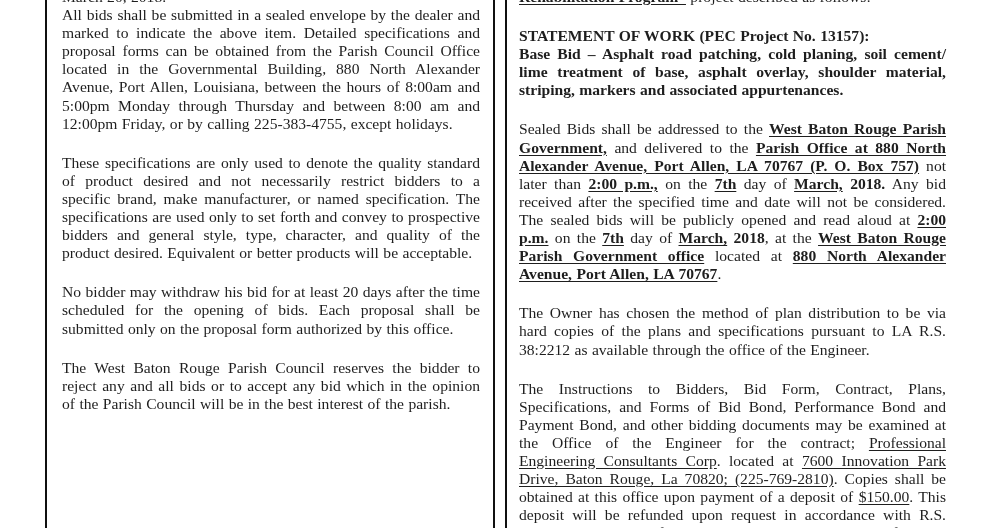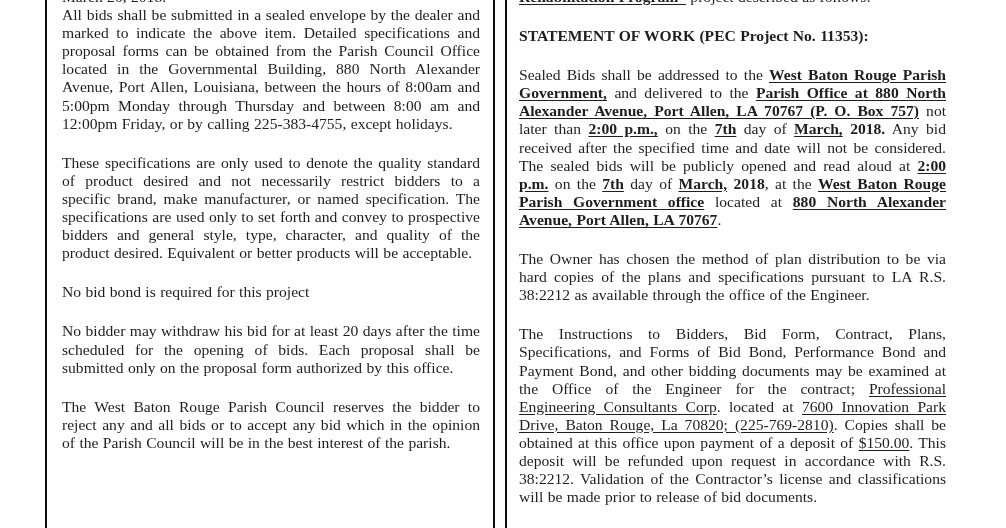--- a/index.html
+++ b/index.html
@@ -56,27 +56,27 @@
 </style>
 </head>
 <body>
 
 <div class="page">
   <section class="col col-left">
     <div class="col-inner">
         <p class="para tight"><span>March 20, 2018.</span></p>
         <p class="para tight"><span>All bids shall be submitted in a sealed envelope by the dealer and marked to indicate the above item.  Detailed specifications and proposal forms can be obtained from the Parish Council Office located in the Governmental Building, 880 North Alexander Avenue, Port Allen, Louisiana, between the hours of 8:00am and 5:00pm Monday through Thursday and between 8:00 am and 12:00pm Friday, or by calling 225-383-4755, except holidays.</span></p>
         <p class="para"><span>These specifications are only used to denote the quality standard of product desired and not necessarily restrict bidders to a specific brand, make manufacturer, or named specification.  The specifications are used only to set forth and convey to prospective bidders and general style, type, character, and quality of the product desired.  Equivalent or better products will be acceptable.</span></p>
-        <p class="para"><span>No bid bond is required for this project</span></p>
         <p class="para"><span>No bidder may withdraw his bid for at least 20 days after the time scheduled for the opening of bids.  Each proposal shall be submitted only on the proposal form authorized by this office.</span></p>
         <p class="para"><span>The West Baton Rouge Parish Council reserves the bidder to reject any and all bids or to accept any bid which in the opinion of the Parish Council will be in the best interest of the parish.</span></p>
       </div>
   </section>
   <section class="col col-right">
     <div class="col-inner">
         <p class="para tight"><span class="rt-b rt-u">Rehabilitation Program”</span><span> project described as follows:</span></p>
-        <p class="para"><span class="rt-b">STATEMENT OF WORK (PEC Project No. 11353):</span></p>
+        <p class="para"><span class="rt-b">STATEMENT OF WORK (PEC Project No. 13157):</span></p>
+        <p class="para tight"><span class="rt-b">Base Bid – Asphalt road patching, cold planing, soil cement/ lime treatment of base, asphalt overlay, shoulder material, striping, markers and associated appurtenances.</span></p>
         <p class="para"><span>Sealed Bids shall be addressed to the </span><span class="rt-b rt-u">West Baton Rouge Parish Government,</span><span> and delivered to the </span><span class="rt-b rt-u">Parish Office at 880 North Alexander Avenue, Port Allen, LA 70767 (P. O. Box 757)</span><span> not later than </span><span class="rt-b rt-u">2:00 p.m.,</span><span> on the </span><span class="rt-b rt-u">7th</span><span> day of </span><span class="rt-b rt-u">March,</span><span> </span><span class="rt-b">2018.</span><span> Any bid received after the specified time and date will not be considered.  The sealed bids will be publicly opened and read aloud at </span><span class="rt-b rt-u">2:00 p.m.</span><span> on the </span><span class="rt-b rt-u">7th</span><span> day of </span><span class="rt-b rt-u">March,</span><span> </span><span class="rt-b">2018</span><span>, at the </span><span class="rt-b rt-u">West Baton Rouge Parish Government office</span><span> located at </span><span class="rt-b rt-u">880 North Alexander Avenue, Port Allen, LA 70767</span><span>.</span></p>
         <p class="para"><span>The Owner has chosen the method of plan distribution to be via hard copies of the plans and specifications pursuant to LA R.S. 38:2212 as available through the office of the Engineer.</span></p>
         <p class="para"><span>The Instructions to Bidders, Bid Form, Contract, Plans, Specifications, and Forms of Bid Bond, Performance Bond and Payment Bond, and other bidding documents may be examined at the Office of the Engineer for the contract; </span><span class="rt-u">Professional Engineering Consultants Corp</span><span>. located at </span><span class="rt-u">7600 Innovation Park Drive, Baton Rouge, La 70820; (225-769-2810)</span><span>.  Copies shall be obtained at this office upon payment of a deposit of </span><span class="rt-u">$150.00</span><span>.  This deposit will be refunded upon request in accordance with R.S. 38:2212.  Validation of the Contractor’s license and classifications will be made prior to release of bid documents.</span></p>
       </div>
   </section>
 </div>
 
 </body></html>

